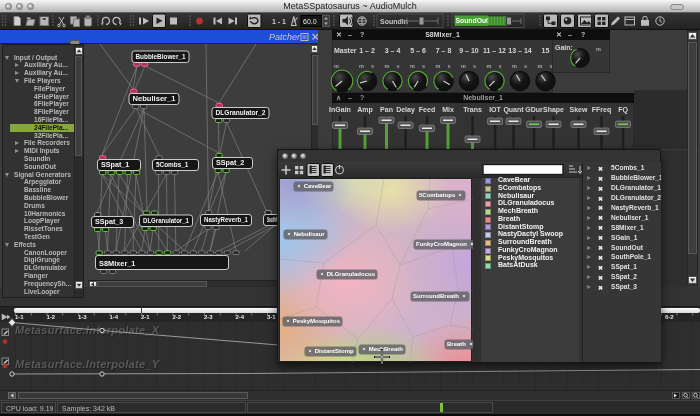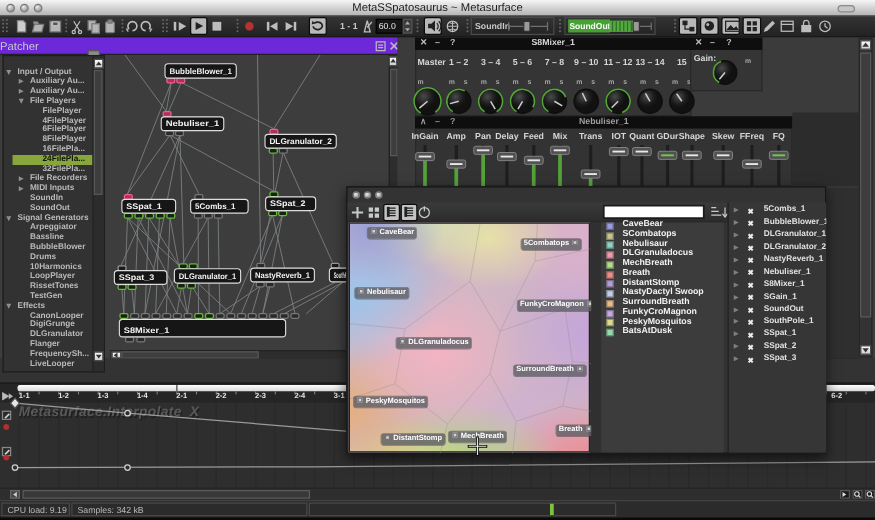--- a/index.html
+++ b/index.html
@@ -4,21 +4,21 @@
 html,body{margin:0;padding:0;}
 body{width:700px;height:416px;overflow:hidden;background:#000;}
 *{box-sizing:border-box;font-family:"Liberation Sans",sans-serif;}
 #app{position:relative;width:700px;height:416px;background:#3d3d3d;overflow:hidden;}
 .abs{position:absolute;}
 #titlebar{left:0;top:0;width:700px;height:13px;background:linear-gradient(#f6f6f6,#d8d8d8 45%,#b6b6b6);border-bottom:1px solid #5f5f5f;}
 .tl{position:absolute;top:3px;width:7px;height:7px;border-radius:50%;background:radial-gradient(circle at 35% 30%,#ededed,#969696 75%);border:1px solid #787878;}
 #wtitle{position:absolute;left:0;right:0;top:1px;text-align:center;font-size:9px;color:#1c1c1c;}
 #tbRight{position:absolute;right:16px;top:4px;width:14px;height:6px;border-radius:3px;background:#c6c6c6;border:1px solid #8a8a8a;}
 #toolbar{left:0;top:13px;width:700px;height:17px;background:linear-gradient(#343434,#222222);border-bottom:1px solid #111;}
-#patTitle{left:0;top:30px;width:318px;height:14px;background:#6d28d9;border-bottom:1px solid #222;color:#c9c9c9;font-size:9px;text-align:left;line-height:14px;}
+#patTitle{left:0;top:30px;width:318px;height:14px;background:#1d4ed8;border-bottom:1px solid #222;color:#c9c9c9;font-size:9px;text-align:right;line-height:14px;font-style:italic;}
 #treePanel{left:2px;top:44px;width:82px;height:254px;background:#323232;border:1px solid #1d1d1d;overflow:hidden;z-index:2;}
 .trow{position:absolute;height:8px;line-height:8.5px;white-space:nowrap;color:#bababa;font-size:6.6px;font-weight:bold;}
 .tri{position:absolute;width:0;height:0;border-left:4px solid #8f8f8f;border-top:2.5px solid transparent;border-bottom:2.5px solid transparent;}
 .trid{position:absolute;width:0;height:0;border-top:4px solid #8f8f8f;border-left:2.5px solid transparent;border-right:2.5px solid transparent;}
 .arrbox{position:absolute;background:linear-gradient(#fafafa,#cfcfcf);border:1px solid #4e4e4e;}
 .arrbox:after{content:"";position:absolute;}
 #propArea{left:318px;top:30px;width:382px;height:119px;background:#3b3b3b;}
 .phead{position:absolute;height:10px;background:#0e0e0e;color:#d6d6d6;font-size:7px;font-weight:bold;text-align:center;line-height:10px;}
 .pbody{position:absolute;background:#353535;border:1px solid #282828;border-top:none;}
 .hbtn{position:absolute;top:0;color:#c3c3c3;font-size:7px;font-weight:bold;line-height:10px;}
@@ -690,20 +690,21 @@
         <line x1="582.5" y1="0" x2="582.5" y2="68" stroke="#2a2a2a" stroke-width="1"></line>
         <line x1="598.25" y1="0" x2="598.25" y2="68" stroke="#2a2a2a" stroke-width="1"></line>
         <line x1="614" y1="0" x2="614" y2="68" stroke="#2a2a2a" stroke-width="1"></line>
         <line x1="629.75" y1="0" x2="629.75" y2="68" stroke="#2a2a2a" stroke-width="1"></line>
         <line x1="645.5" y1="0" x2="645.5" y2="68" stroke="#2a2a2a" stroke-width="1"></line>
         <line x1="661.25" y1="0" x2="661.25" y2="68" stroke="#2a2a2a" stroke-width="1"></line>
         <line x1="677" y1="0" x2="677" y2="68" stroke="#2a2a2a" stroke-width="1"></line>
         <line x1="692.75" y1="0" x2="692.75" y2="68" stroke="#2a2a2a" stroke-width="1"></line>
       </svg>
       <div class="trklabel" style="left:15px;top:37px;">Metasurface.Interpolate_X</div>
+      <div class="trklabel" style="left:15px;top:71px;">Metasurface.Interpolate_Y</div>
       <div style="position:absolute;left:0;top:103px;width:700px;height:10px;background:#2e2e2e;border-top:1px solid #242424;"></div>
       <div style="position:absolute;left:8px;top:104.5px;width:8px;height:7px;background:#474747;border:1px solid #666;"></div>
       <svg style="position:absolute;left:8px;top:104.5px" width="8" height="7">
         <path d="M2.5 3.5 l3 -2.2 l0 4.4 Z" fill="#ccc"></path>
       </svg>
       <div style="position:absolute;left:18px;top:104.5px;width:230px;height:7px;background:#383838;border:1px solid #5a5a5a;"></div>
       <div style="position:absolute;left:672px;top:104.5px;width:8px;height:7px;background:#1a1a1a;border:1px solid #555;"></div>
       <div style="position:absolute;left:682px;top:104.5px;width:8px;height:7px;background:#1a1a1a;border:1px solid #555;"></div>
       <div style="position:absolute;left:692px;top:104.5px;width:8px;height:7px;background:#1a1a1a;border:1px solid #555;"></div>
       <svg style="position:absolute;left:672px;top:104.5px" width="30" height="7">
@@ -877,15 +878,15 @@
         <div class="nrow" style="top:111.2px;">SSpat_2</div>
         <div class="ntri" style="top:123.1px;"></div>
         <div class="nx" style="top:121.6px;">✖</div>
         <div class="nrow" style="top:121.1px;">SSpat_3</div>
       </div>
     </div>
     <div class="abs" id="titlebar">
 <div class="tl" style="left:5px;"></div>
       <div class="tl" style="left:16px;"></div>
       <div class="tl" style="left:27px;"></div>
-<div id="wtitle">MetaSSpatosaurus ~ Metasurface</div>
+<div id="wtitle">MetaSSpatosaurus ~ AudioMulch</div>
 <div id="tbRight"></div>
 </div>
   </div>
 </body></html>

